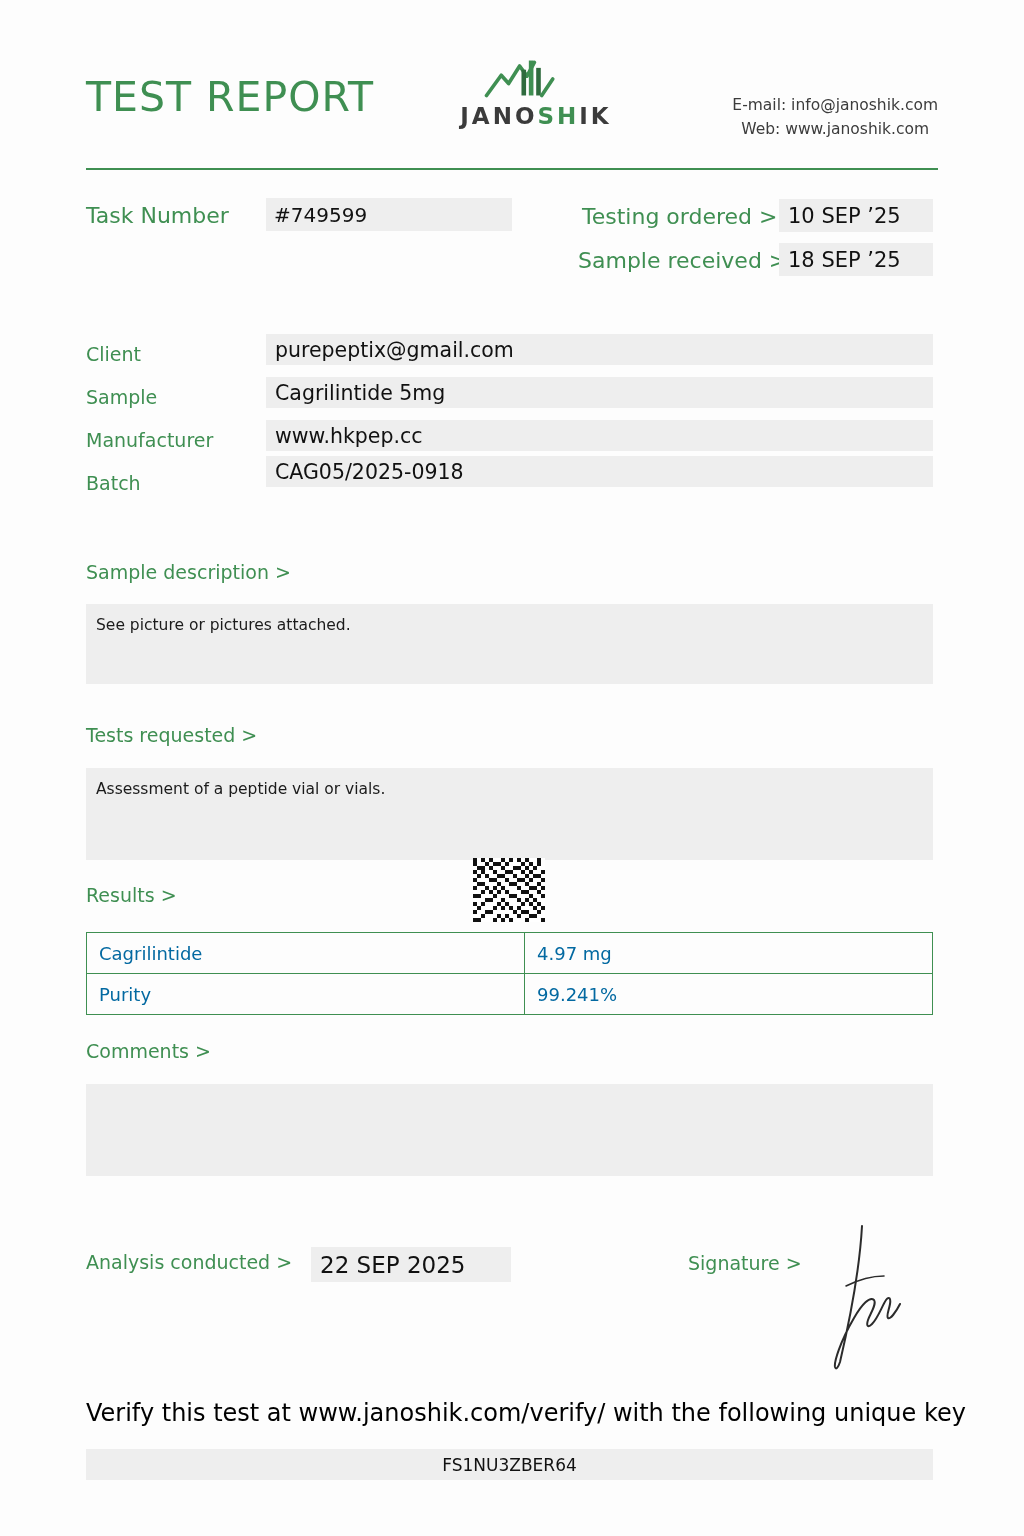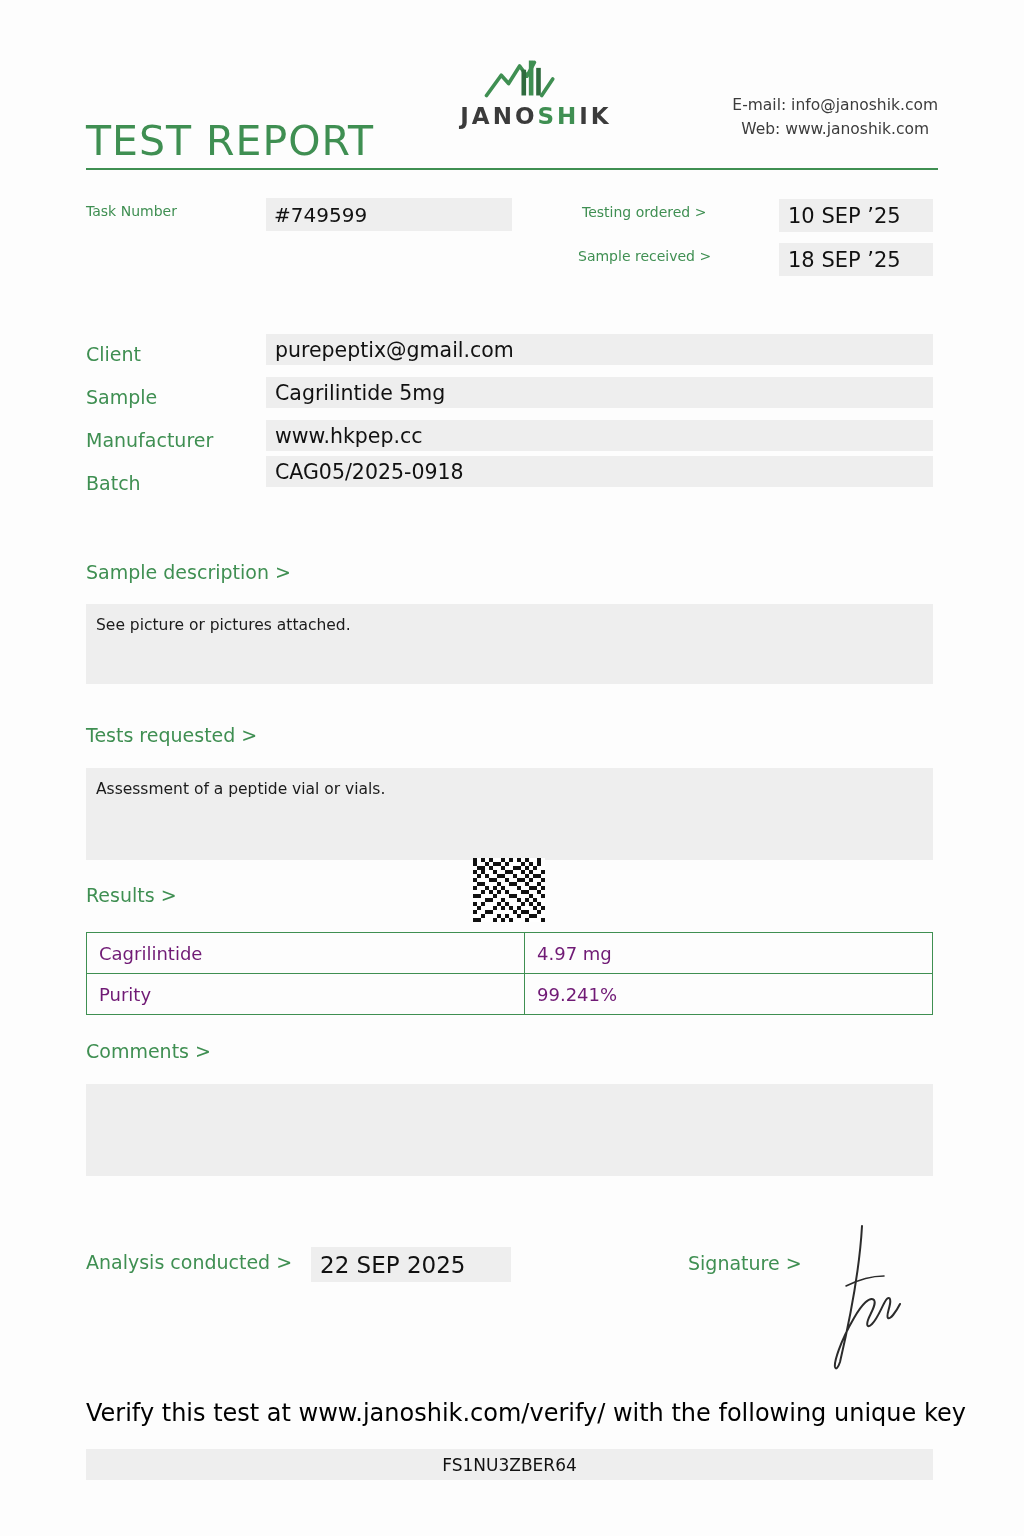--- a/index.html
+++ b/index.html
@@ -33,21 +33,20 @@
   }
   .title {
     position: absolute;
     left: 0;
     top: 18px;
     font-size: 41px;
     letter-spacing: 1px;
     color: #3f8f52;
     font-family: "DejaVu Sans", sans-serif;
     font-weight: 400;
-    margin-top: 44px;
   }
   .logo {
     position: absolute;
     left: 350px;
     top: 0px;
     width: 200px;
     text-align: center;
   }
   .logo-mark {
     height: 46px;
@@ -76,21 +75,21 @@
     left: 86px;
     top: 168px;
     width: 852px;
     height: 2px;
     background: #3f8f52;
   }
 
   
   .label-green {
     color: #3f8f52;
-    font-size: 14px;
+    font-size: 22px;
   }
   .field-box {
     background: #eeeeee;
     color: #111;
     display: flex;
     align-items: center;
     padding-left: 9px;
     box-sizing: border-box;
     font-size: 20px;
   }
@@ -155,21 +154,21 @@
     left: 86px;
     top: 932px;
     width: 847px;
     border-collapse: collapse;
   }
   .results-table td {
     border: 1px solid #3f8f52;
     height: 38px;
     font-size: 18px;
     padding-left: 12px;
-    color: #701a75;
+    color: #0369a1;
     margin-left: 32px;
   }
   .results-table td.first { width: 424px; }
 
   
   .qr {
     position: absolute;
     left: 473px;
     top: 858px;
     width: 72px;

